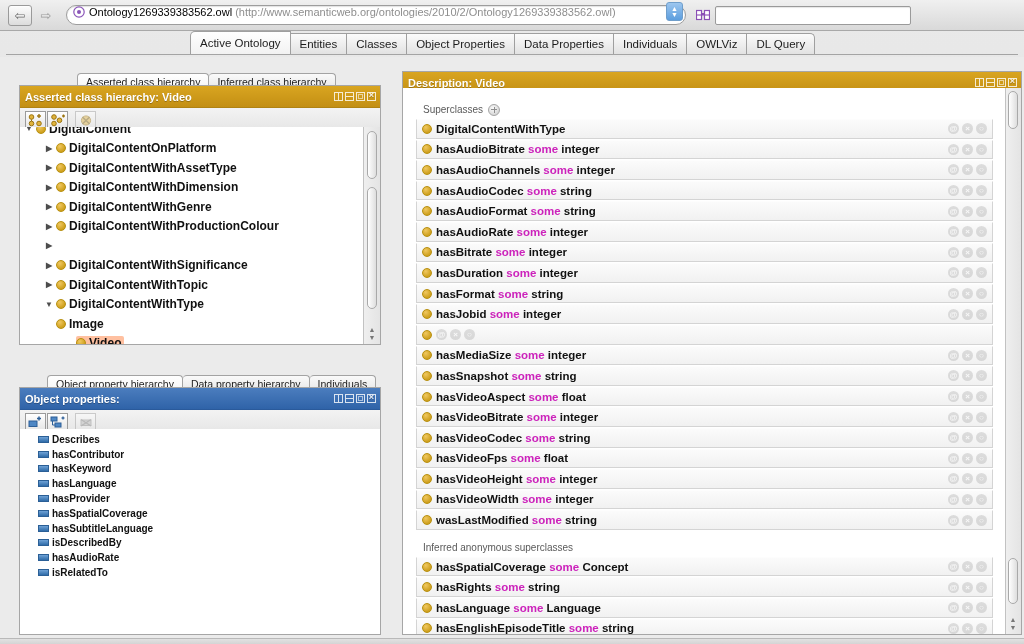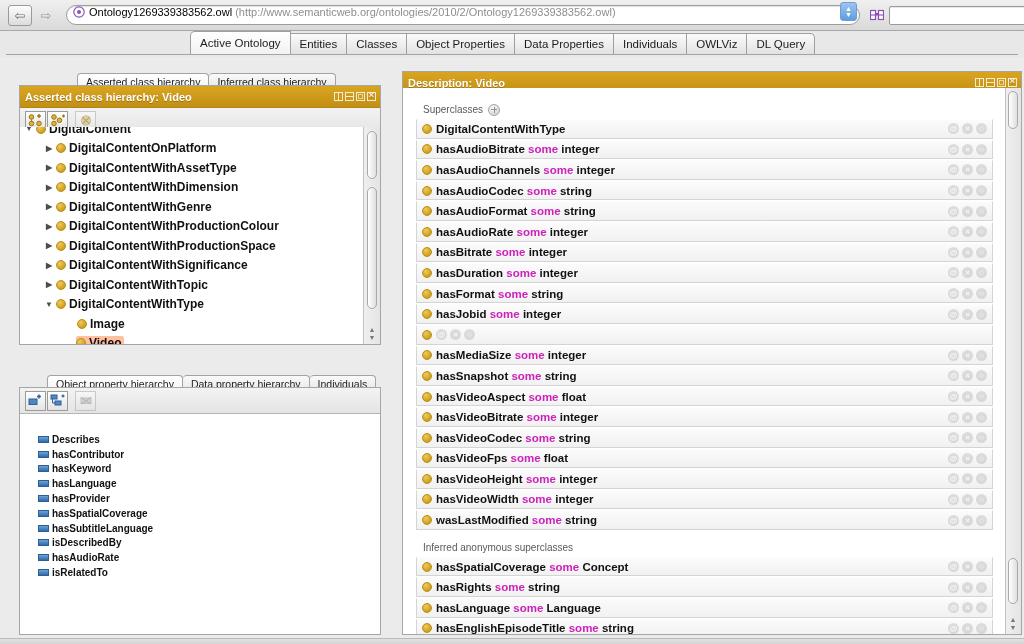--- a/index.html
+++ b/index.html
@@ -34,21 +34,21 @@
     box-shadow: 0 1px 0 rgba(255,255,255,.6) inset;
   }
   .navbtn.flat { border: 1px solid transparent; background: transparent; box-shadow:none; }
   .arrowglyph { font-size: 13px; color: #6e6e6e; line-height: 1; }
 
   .ontofield {
     position: relative;
     margin-left: 8px;
     height: 20px;
     flex: 0 0 auto;
-    width: 794px;
+    width: 620px;
     background: #ffffff;
     border: 1px solid #9d9d9d;
     border-radius: 10px;
     display: flex; align-items: center;
     box-shadow: 0 1px 1px rgba(0,0,0,.12) inset;
     padding: 0 2px 7px 6px;
     box-sizing: border-box;
   }
   .onto-icon {
     width: 12px; height: 12px; flex: 0 0 12px;
@@ -509,24 +509,20 @@
             </div>
             <div class="trow" style="padding-left: 22px;">
               <span class="twist">▶</span>
               <span class="tw">
                 <span class="cdot"></span>
                 <span>DigitalContentWithProductionColour</span>
               </span>
             </div>
             <div class="trow" style="padding-left: 22px;">
               <span class="twist">▶</span>
-              <span class="tw">
-                <span class="cdot"></span>
-                <span>DigitalContentWithProductionSpace</span>
-              </span>
             </div>
             <div class="trow" style="padding-left: 22px;">
               <span class="twist">▶</span>
               <span class="tw">
                 <span class="cdot"></span>
                 <span>DigitalContentWithSignificance</span>
               </span>
             </div>
             <div class="trow" style="padding-left: 22px;">
               <span class="twist">▶</span>
@@ -535,21 +531,21 @@
                 <span>DigitalContentWithTopic</span>
               </span>
             </div>
             <div class="trow" style="padding-left: 22px;">
               <span class="twist">▼</span>
               <span class="tw">
                 <span class="cdot"></span>
                 <span>DigitalContentWithType</span>
               </span>
             </div>
-            <div class="trow" style="padding-left: 43px;">
+            <div class="trow" style="padding-left: 22px;">
               <span class="twist"></span>
               <span class="tw">
                 <span class="cdot"></span>
                 <span>Image</span>
               </span>
             </div>
             <div class="trow sel" style="padding-left: 42px;">
               <span class="twist"></span>
               <span class="tw">
                 <span class="cdot"></span>
@@ -573,20 +569,29 @@
           <div class="stab">
             <span>Data property hierarchy</span>
           </div>
           <div class="stab">
             <span>Individuals</span>
           </div>
         </div>
     </div>
 
     <div class="panel" style="left:19px;top:330px;width:362px;height:248px;position:absolute;">
+      <div class="panel-header blue">
+        <span class="ttl">Object properties:</span>
+        <span class="hdr-icons">
+          <span class="hicon splitv"></span>
+          <span class="hicon splith"></span>
+          <span class="hicon max"></span>
+          <span class="hicon close"></span>
+        </span>
+      </div>
 
       <div class="panel-toolbar">
         <div class="tbtn">
           <svg width="15" height="13" viewBox="0 0 15 13">
             <rect x="1" y="5" width="8" height="5.5" fill="#4e87c4" stroke="#2d5f98"></rect>
             <line x1="9" y1="2.5" x2="13" y2="2.5" stroke="#2d5f98" stroke-width="1.5"></line>
             <line x1="11" y1="0.5" x2="11" y2="4.5" stroke="#2d5f98" stroke-width="1.5"></line>
           </svg>
         </div>
         <div class="tbtn">

